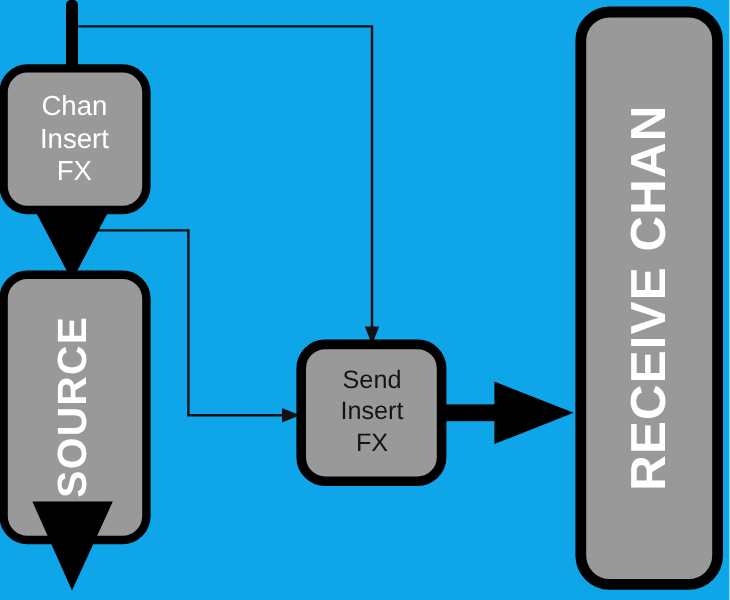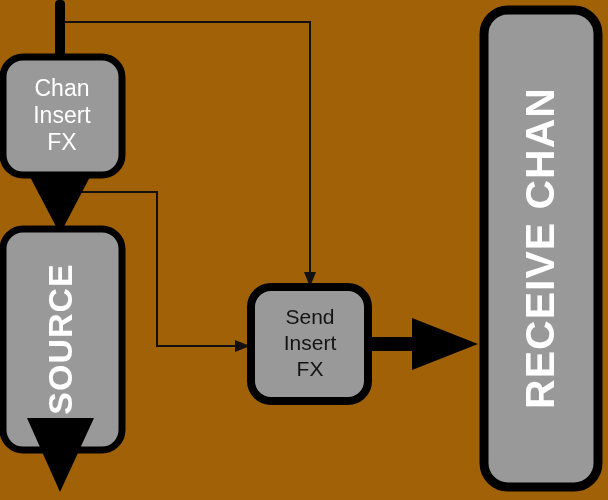--- a/index.html
+++ b/index.html
@@ -7,21 +7,21 @@
     padding: 0;
     background: #ffffff;
   }
   body {
     font-family: "Liberation Sans", sans-serif;
   }
   #canvas {
     position: relative;
     width: 608px;
     height: 500px;
-    background: #a16207;
+    background: #0ea5e9;
     overflow: hidden;
   }
   #canvas svg {
     position: absolute;
     left: 0;
     top: 0;
     width: 608px;
     height: 500px;
   }
   .node-label {

